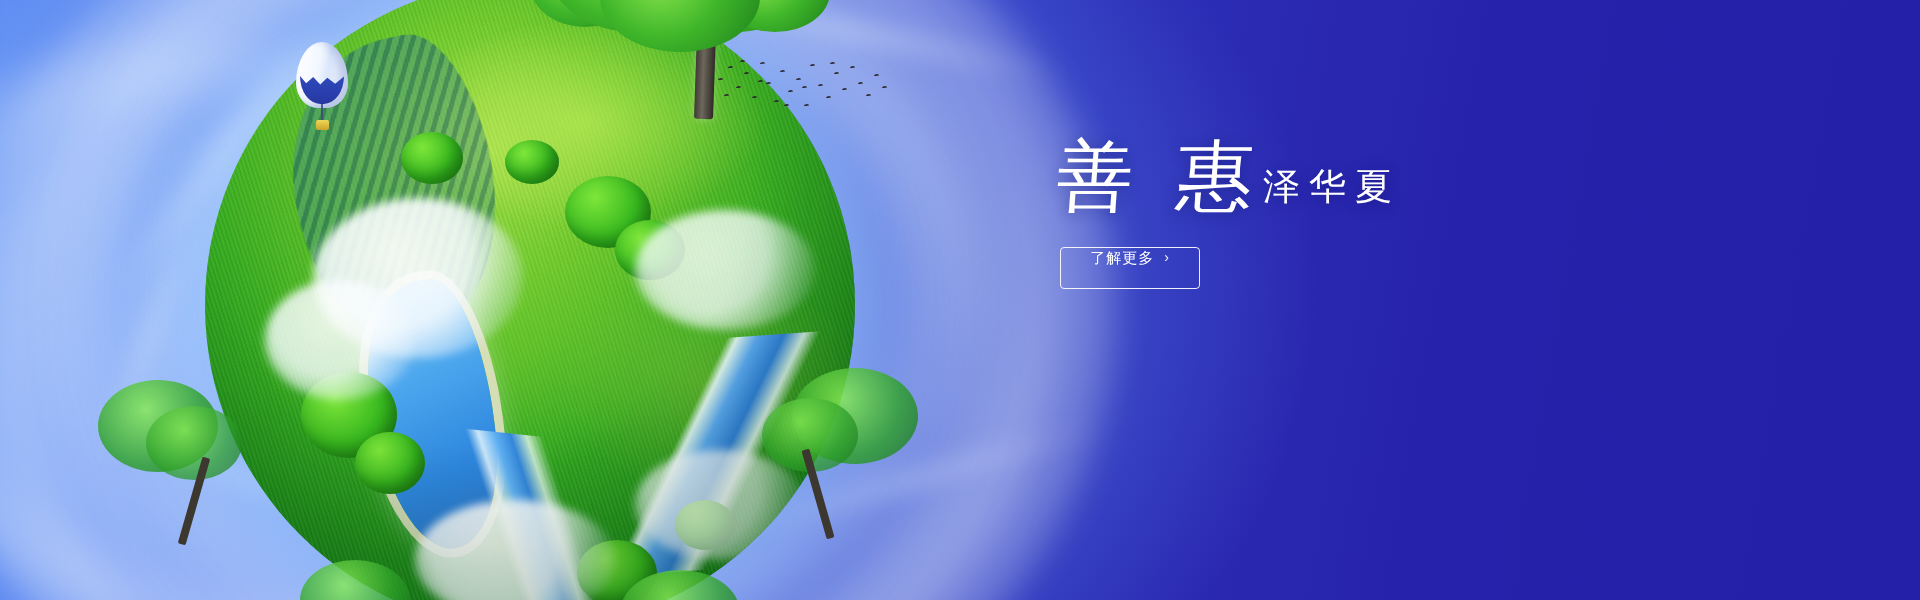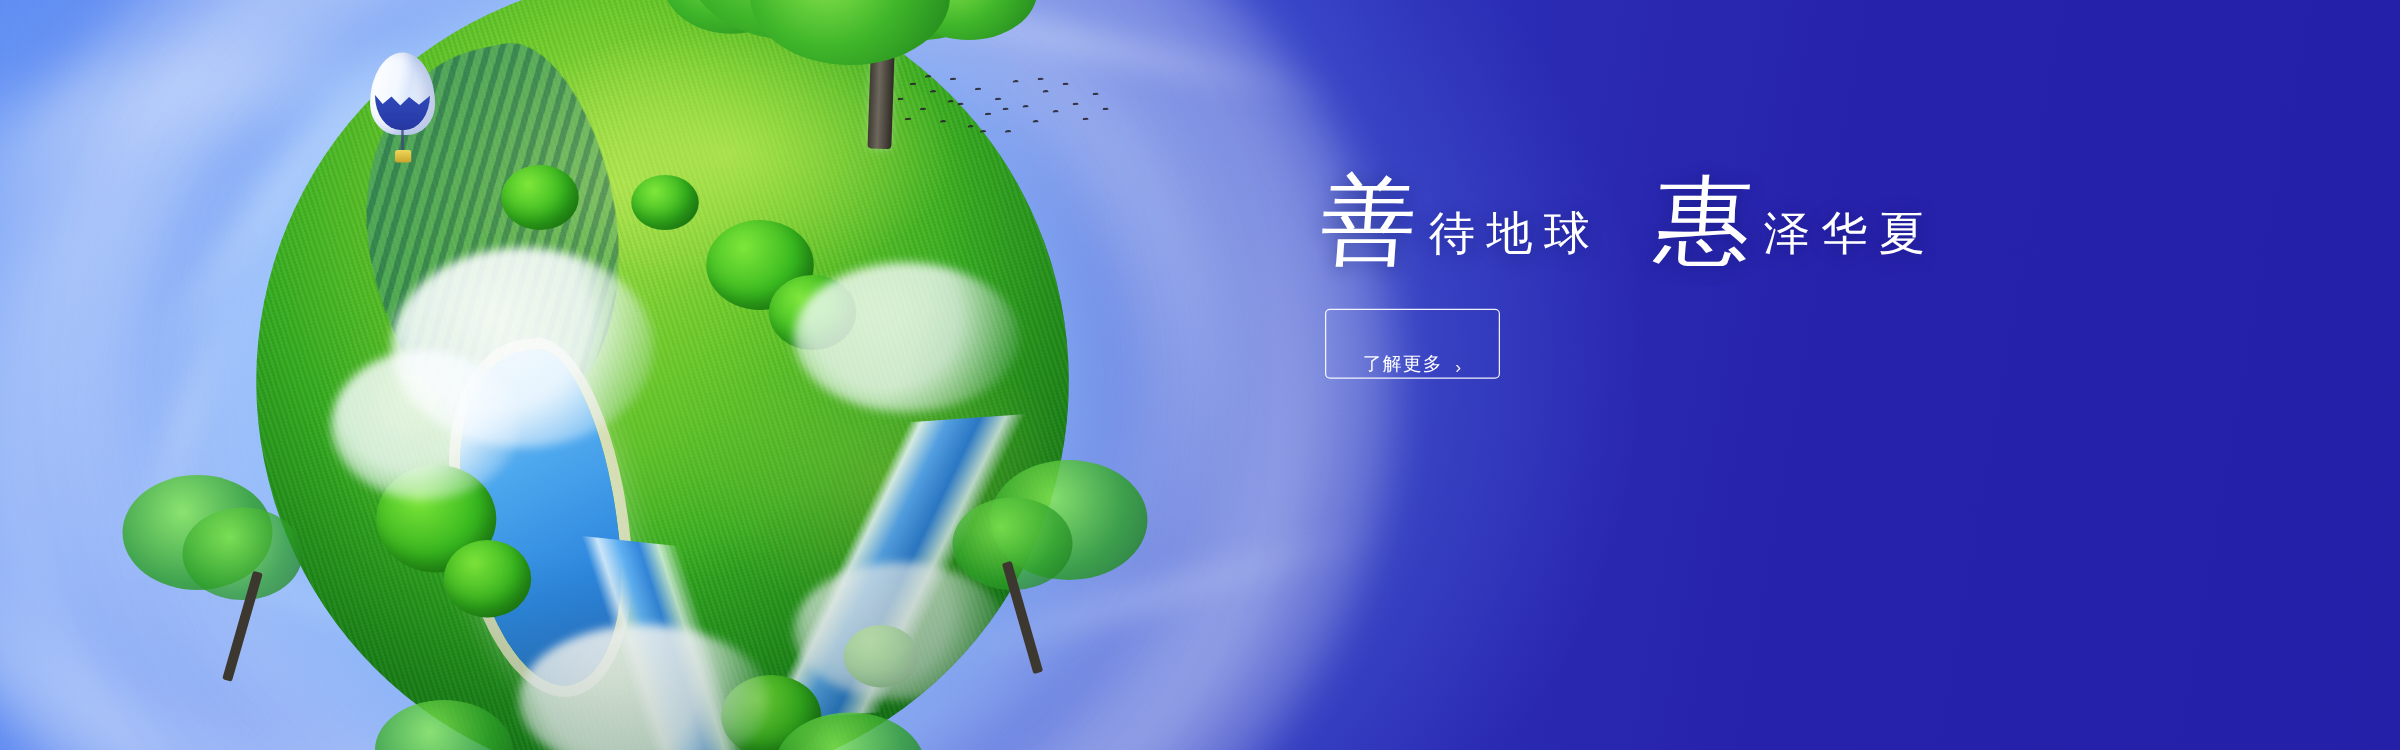--- a/index.html
+++ b/index.html
@@ -180,23 +180,23 @@
   .subtitle{
     font-size:26px;letter-spacing:6.5px;font-weight:400;
     margin:20px 0 0 3px;white-space:nowrap;
     text-shadow:0 2px 10px rgba(10,20,90,.40);
   }
   .desc{
     font-size:17px;letter-spacing:.6px;margin:20px 0 0 3px;white-space:nowrap;
     color:#f2f5ff;text-shadow:0 1px 8px rgba(10,20,90,.40);
   }
   .cta{
-    display:inline-flex;align-items:flex-end;justify-content:center;gap:10px;
+    display:inline-flex;align-items:flex-start;justify-content:center;gap:10px;
     margin:28px 0 0 3px;
-    width:140px;height:56px;
+    width:140px;height:42px;
     border:1px solid rgba(255,255,255,.92);
     border-radius:4px;background:transparent;cursor:pointer;
     color:#fff;font-size:15px;letter-spacing:1px;
     font-family:"Liberation Sans","DejaVu Sans",sans-serif;
   }
   .cta .chev{font-size:14px;opacity:.95;}
 </style>
 </head>
 <body>
 
@@ -310,21 +310,20 @@
     <div class="bird" style="left:44px;top:28px"></div>
       <div class="bird" style="left:70px;top:52px"></div>
     <div class="bird" style="left:88px;top:34px"></div>
       <div class="bird" style="left:116px;top:10px"></div>
   </div>
 
   <div class="content">
 
     <div class="headline">
       <span class="hl-big">善</span>
-      <span class="hl-small">待地球</span>
       <span class="hl-gap"></span>
       <span class="hl-big">惠</span>
       <span class="hl-small">泽华夏</span>
     </div>
 
 
 
     <button class="cta">
       <span>了解更多</span>
       <span class="chev">›</span>

